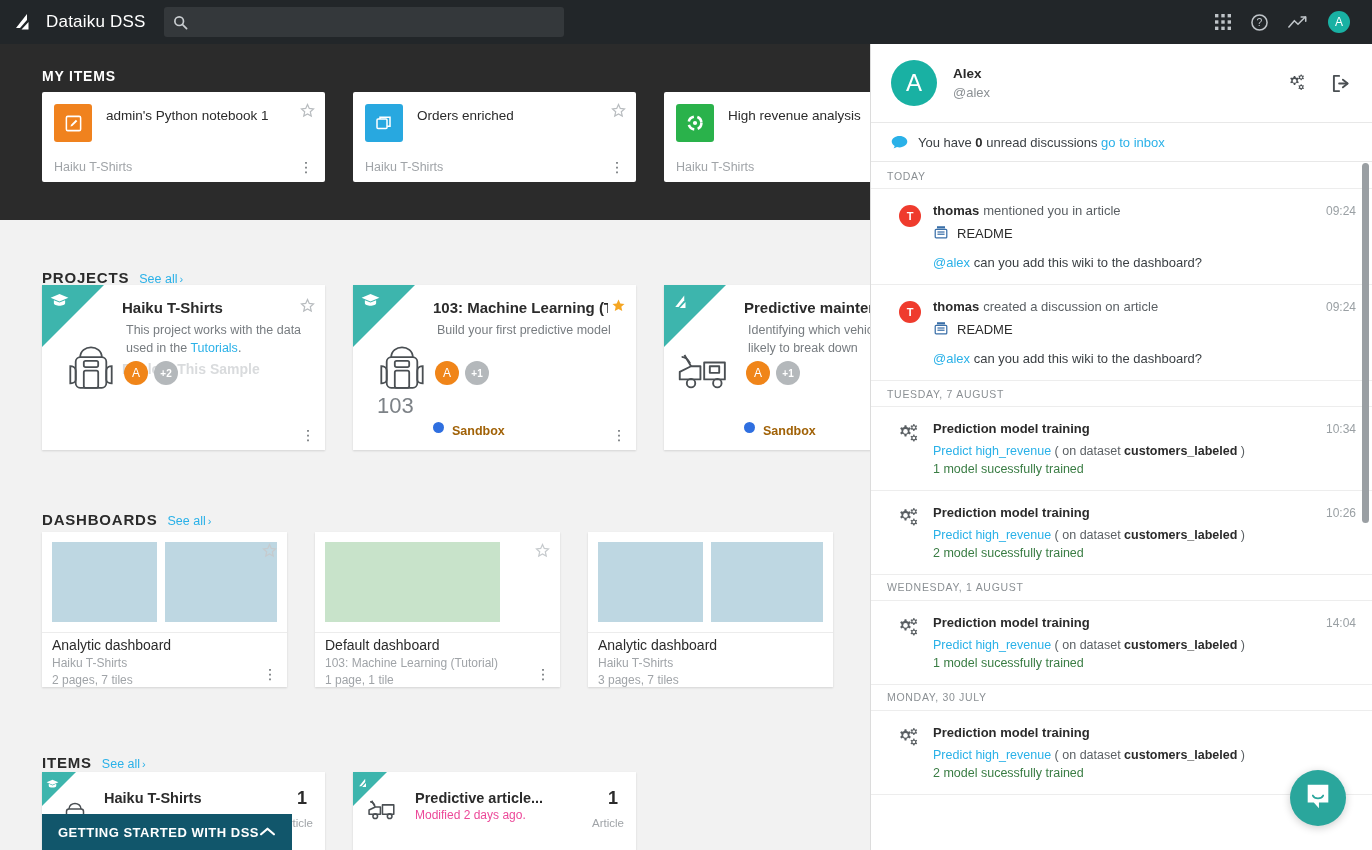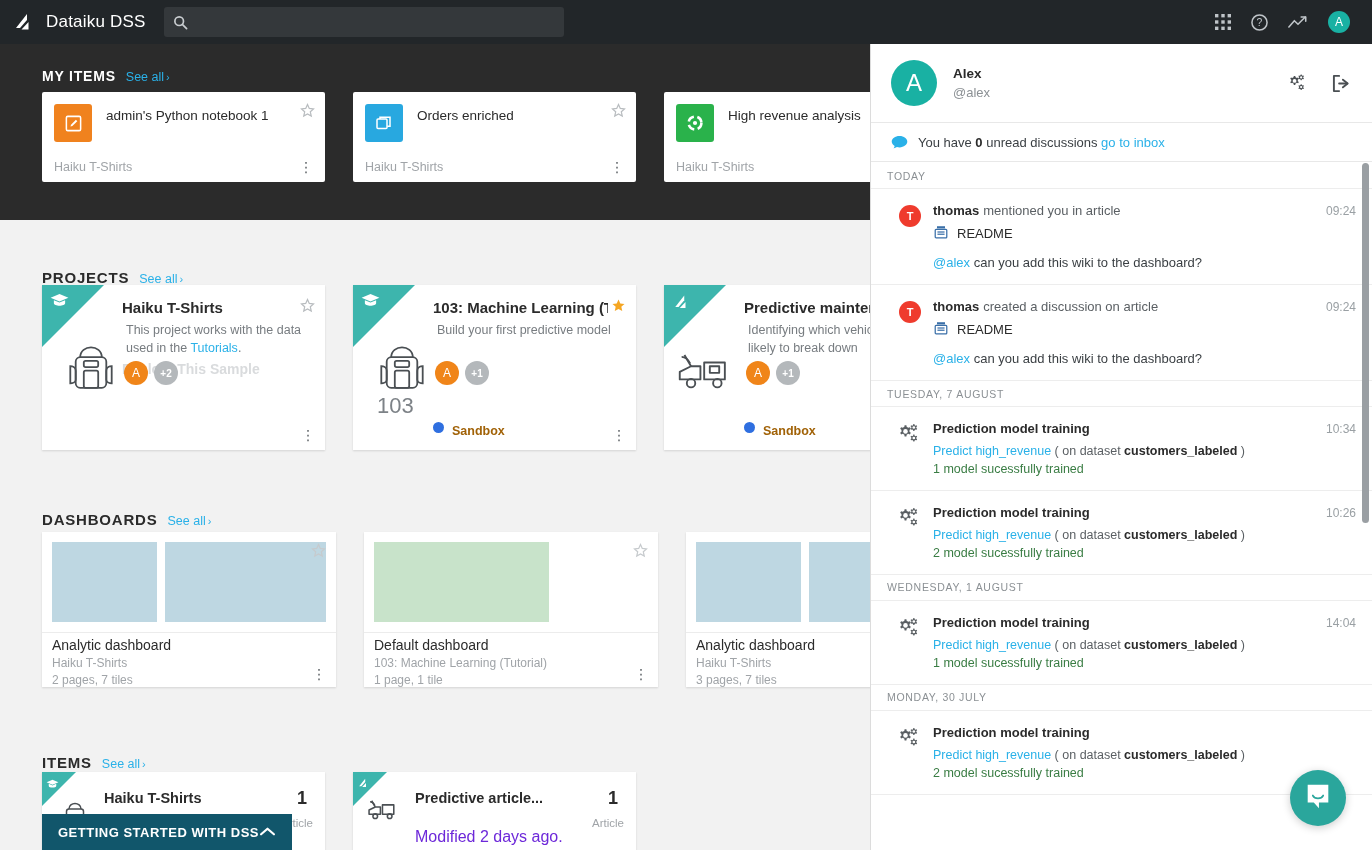--- a/index.html
+++ b/index.html
@@ -45,21 +45,21 @@
   .section-head { display: flex; align-items: baseline; gap: 10px; }
   .section-title-dark {
     color: #ffffff; font-size: 14px; font-weight: bold; letter-spacing: .8px;
   }
   .section-title-light {
     color: #2b2b2b; font-size: 15px; font-weight: bold; letter-spacing: .8px; margin-top: 17px;
   }
   .see-all { color: #2ab1e8; font-size: 12.5px; text-decoration: none; cursor:pointer; }
   .see-all .chev { font-size: 11px; margin-left: 2px; }
 
-  .myitems-head { position: absolute; top: 24px; left: 42px; }
+  .myitems-head { position: absolute; top: 24px; left: 42px; flex-direction: column; }
   .myitems-row { position: absolute; top: 48px; left: 42px; display: flex; gap: 28px; }
 
   .item-card {
     width: 283px; height: 90px; background: #ffffff; border-radius: 2px;
     position: relative; cursor: pointer;
   }
   .item-top { display: flex; align-items: flex-start; padding: 12px 12px 0 12px; }
   .item-sq {
     width: 38px; height: 38px; border-radius: 3px; flex: 0 0 38px;
     display:flex; align-items:center; justify-content:center; color:#fff;
@@ -114,21 +114,21 @@
   .av-plus { background:#b4b8bb; font-size: 10px; font-weight:bold; }
   .proj-status { position:absolute; left: 80px; bottom: 12px; display:flex; align-items:center; gap:8px; }
   .dot { width: 11px; height: 11px; border-radius:50%; }
   .proj-status-label { font-size: 12.5px; font-weight:bold; color:#a16207;margin-top:7px; }
   .proj-kebab { position:absolute; right: 10px; bottom: 8px; color:#5a5f63; font-size:14px; line-height:1; cursor:pointer;}
 
   
   .dash-head { position: absolute; top: 274px; left: 42px; }
   .dash-row { position: absolute; top: 312px; left: 42px; display:flex; gap: 28px; }
   .dash-card {
-    width: 294px; height: 155px; background:#fff; position:relative;
+    width: 245px; height: 155px; background:#fff; position:relative;
     box-shadow: 0 1px 2px rgba(0,0,0,.13); cursor:pointer; overflow:hidden;
   }
   .dash-thumb { position:absolute; top:10px; left:10px; right:10px; height: 80px; display:flex; gap:8px; }
   .tile-blue { background:#bed7e2; }
   .tile-green { background:#c8e3ca; }
   .dash-star { position:absolute; right: 10px; top: 11px; color:#c6cacd; cursor:pointer; }
   .dash-sep { position:absolute; left:0; right:0; top: 100px; height:1px; background:#ececec; }
   .dash-name { position:absolute; left: 10px; top: 105px; font-size: 14px; color:#2b2b2b; }
   .dash-proj { position:absolute; left: 10px; top: 124px; font-size: 12px; color:#a0a4a8; }
   .dash-meta { position:absolute; left: 10px; top: 141px; font-size: 12px; color:#a0a4a8; }
@@ -141,21 +141,21 @@
     width: 283px; height: 78px; background:#fff; position:relative;
     box-shadow: 0 1px 2px rgba(0,0,0,.13); cursor:pointer; overflow:hidden;
   }
   .wiki-corner {
     position:absolute; top:0; left:0; width:0; height:0;
     border-top: 34px solid #3db5ad; border-right: 34px solid transparent;
   }
   .wiki-corner-ico { position:absolute; top:3px; left:4px; color:#fff; z-index:3; }
   .wiki-ico { position:absolute; left: 18px; top: 28px; color:#4a4f53; }
   .wiki-title { position:absolute; left: 62px; top: 18px; font-size: 14.5px; font-weight:bold; color:#2b2b2b; }
-  .wiki-sub { position:absolute; left: 62px; top: 56px; font-size: 16px; color:#6d28d9; }
+  .wiki-sub { position:absolute; left: 62px; top: 36px; font-size: 12px; color:#ec4899; }
   .wiki-count { position:absolute; right: 18px; top: 16px; font-size: 18px; font-weight:bold; color:#2b2b2b; }
   .wiki-unit { position:absolute; right: 12px; top: 45px; font-size: 11.5px; color:#a0a4a8; }
 
   
   .gs-bar {
     position: absolute; left: 42px; bottom: 0; width: 250px; height: 36px;
     background: #11566b; color: #ffffff; display:flex; align-items:center;
     padding: 0 16px; cursor:pointer; z-index: 20;
   }
   .gs-label { font-size: 13px; font-weight: bold; letter-spacing: .5px; }

